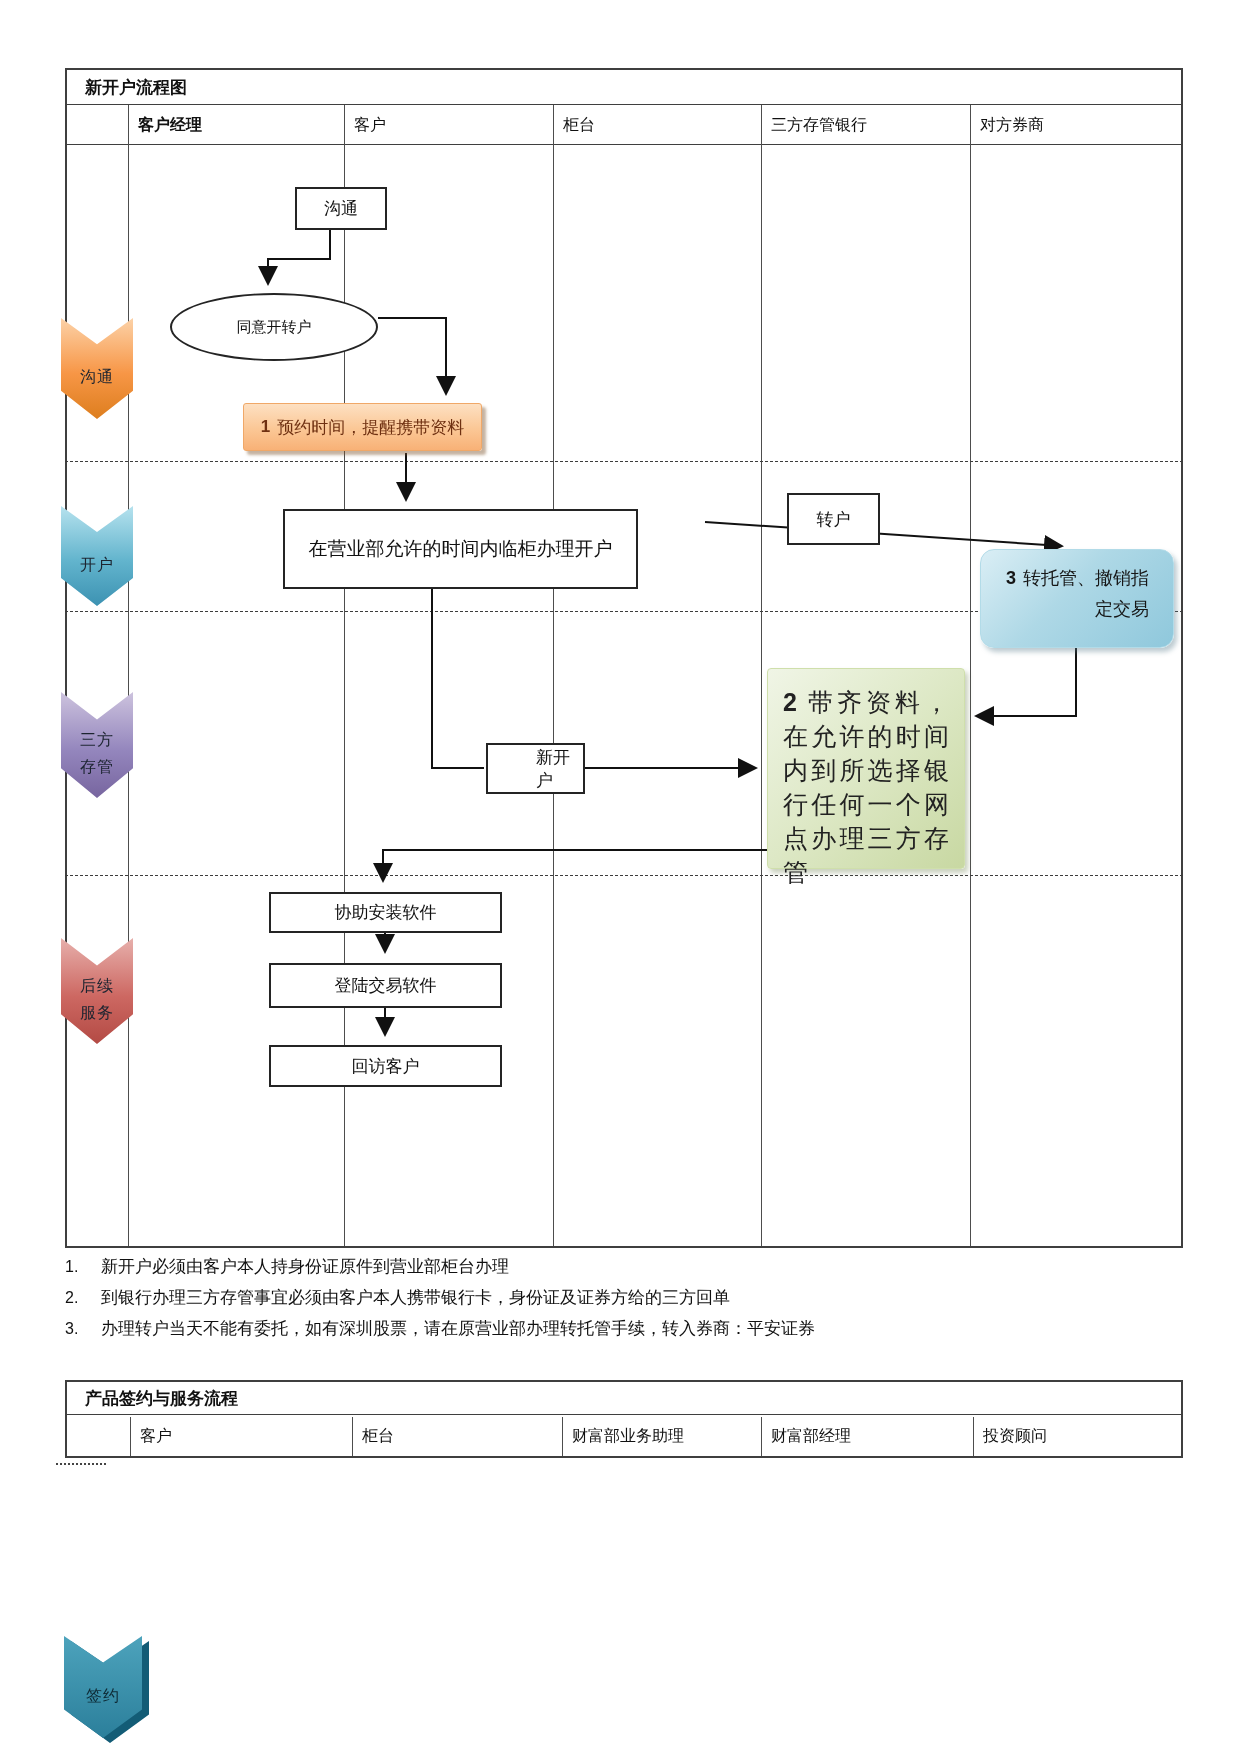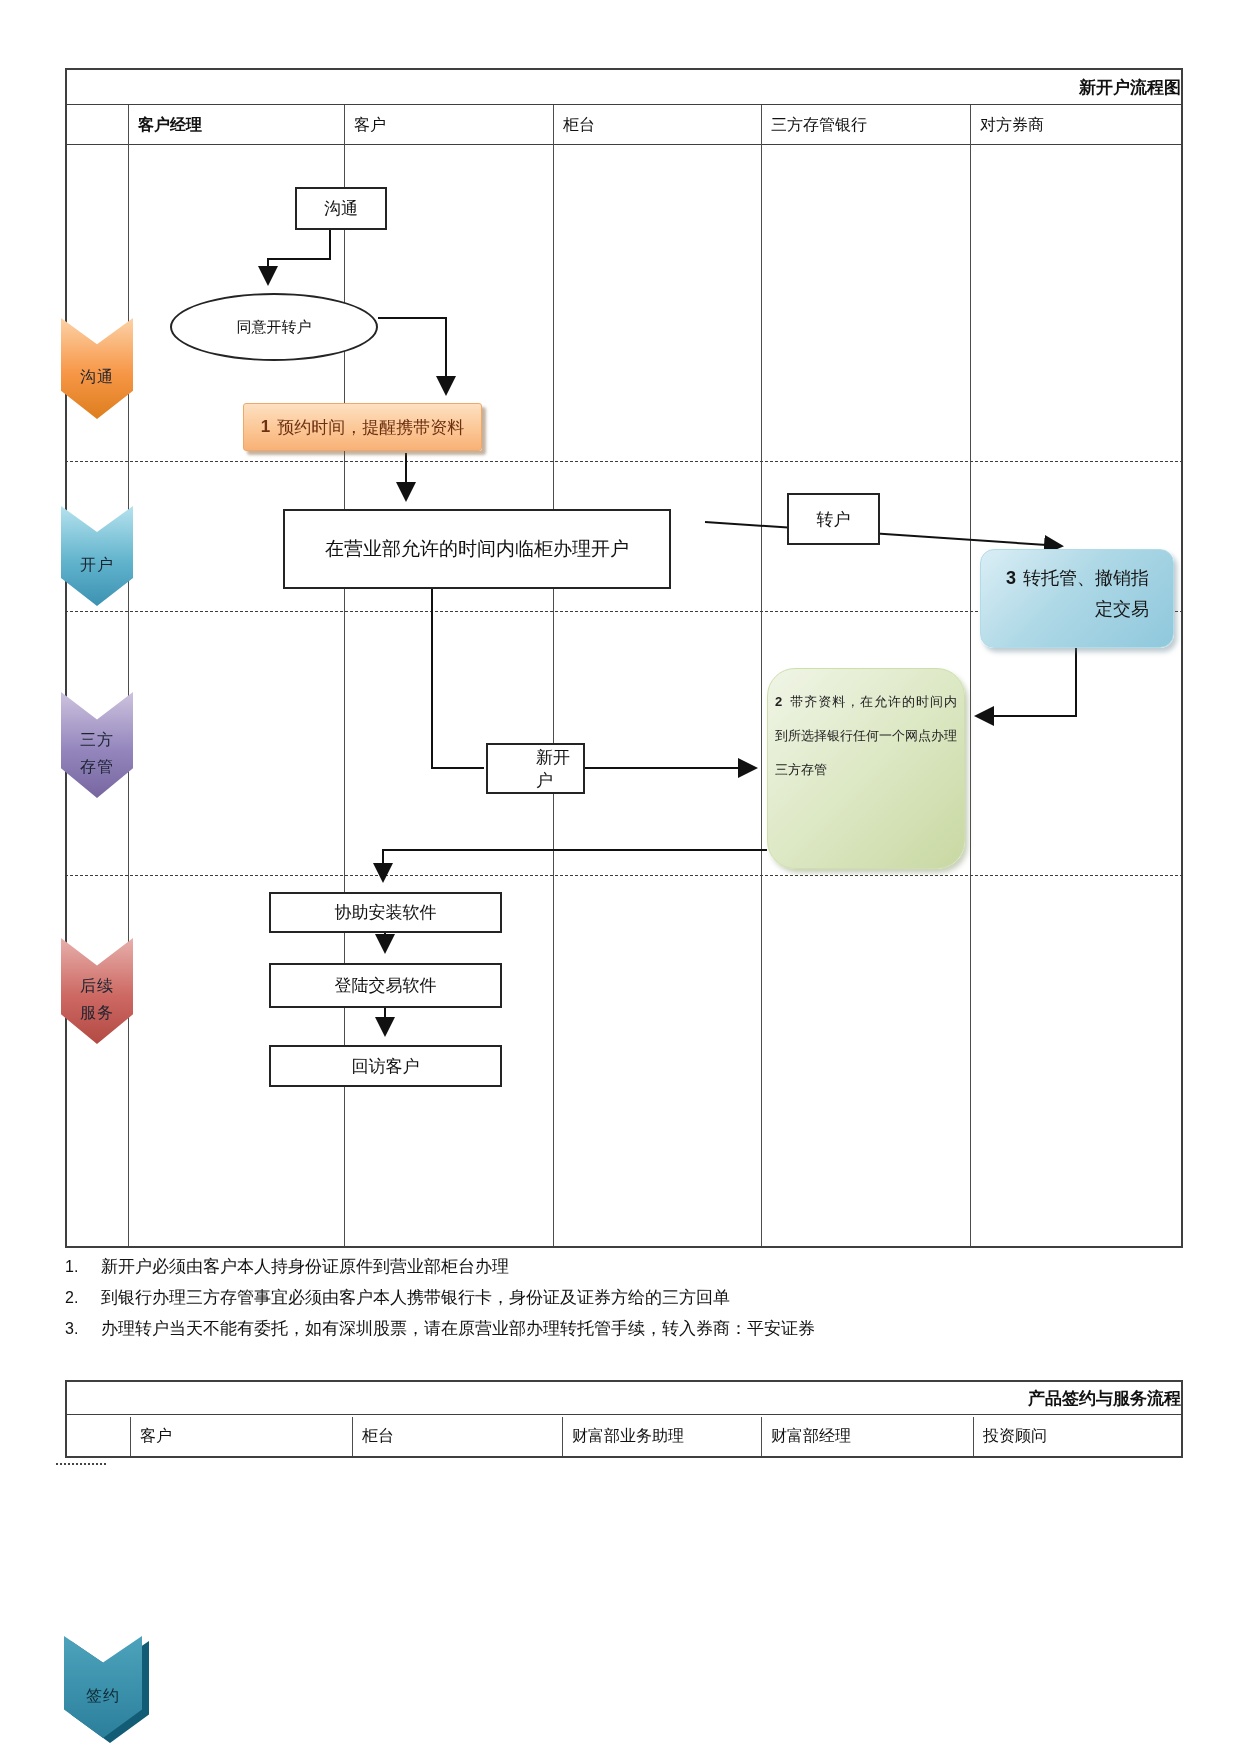--- a/index.html
+++ b/index.html
@@ -2,39 +2,39 @@
 <html><head>
 <meta charset="utf-8">
 <style>
   html,body{margin:0;padding:0;background:#fff;}
   #page{position:relative;width:1240px;height:1753px;background:#fff;
         font-family:"Liberation Serif","DejaVu Serif",serif;color:#111;overflow:hidden;}
   .abs{position:absolute;}
   
   .t-outer{border:2px solid #3f3f3f;box-sizing:border-box;background:transparent;}
   .t-row{box-sizing:border-box;border-bottom:1.5px solid #3f3f3f;}
-  .t-title{font-weight:bold;font-size:17px;padding-left:9px;display:flex;align-items:center;justify-content:flex-end;}
+  .t-title{font-weight:bold;font-size:17px;padding-left:18px;display:flex;align-items:center;}
   .vline{width:1px;background:#4d4d4d;}
   .hcell{font-size:16px;display:flex;align-items:center;}
   .dash{border-top:1.5px dashed #3c3c3c;height:0;}
   
   .fbox{background:#fff;border:2px solid #242424;box-sizing:border-box;
         display:flex;align-items:center;justify-content:center;font-size:17px;z-index:3;}
   .ellipse{border-radius:50%;font-size:15px;}
   .num{font-family:"Liberation Sans","DejaVu Sans",sans-serif;font-weight:700;margin-right:7px;}
   .obox{background:linear-gradient(180deg,#fde0c2 0%,#fbc795 55%,#f8b176 100%);
         border:1px solid #f0a868;border-radius:3px;box-shadow:4px 4px 3px rgba(125,85,45,.45);
         color:#6f3011;display:flex;align-items:center;justify-content:center;
         font-size:17px;box-sizing:border-box;z-index:3;}
   .bluebox{background:linear-gradient(135deg,#daeef5 0%,#aed8e6 45%,#8fc8dc 100%);
         border:1px solid #b2dbe8;border-radius:14px;box-shadow:3px 4px 5px rgba(90,125,140,.4);
         box-sizing:border-box;padding:13px 24px;font-size:18px;line-height:31px;z-index:3;color:#161616;}
   .greenbox{background:linear-gradient(135deg,#f0f5e6 0%,#dde8c5 50%,#c8d8a2 100%);
-        border:1px solid #cfdfab;border-radius:28px;box-shadow:3px 4px 5px rgba(115,135,85,.38);
-        box-sizing:border-box;padding:16px 7px;font-size:13px;line-height:34px;
+        border:1px solid #cfdfab;border-radius:4px;box-shadow:3px 4px 5px rgba(115,135,85,.38);
+        box-sizing:border-box;padding:16px 15px;font-size:25px;line-height:34px;
         text-align:justify;z-index:3;color:#222;}
   
   .chev{clip-path:polygon(0 0,50% 26%,100% 0,100% 72%,50% 100%,0 72%);
         display:flex;flex-direction:column;align-items:center;justify-content:center;
         padding-top:16px;box-sizing:border-box;font-size:16px;color:#1c2430;z-index:3;
         letter-spacing:1px;line-height:27px;}
   .chev-orange{background:linear-gradient(180deg,#fcd2a8 0%,#f79646 55%,#dd7e1e 100%);}
   .chev-cyan{background:linear-gradient(180deg,#b6e2ee 0%,#62b4cd 55%,#3c92b2 100%);}
   .chev-purple{background:linear-gradient(180deg,#cdc3de 0%,#9486bd 55%,#77659f 100%);}
   .chev-red{background:linear-gradient(180deg,#e7b0ac 0%,#cd6862 55%,#b34a44 100%);}
@@ -124,21 +124,21 @@
 
   <div class="abs fbox ellipse" style="left:170px;top:293px;width:208px;height:68px;">
     <span>同意开转户</span>
   </div>
 
   <div class="abs obox" style="left:243px;top:403px;width:239px;height:48px;">
     <span class="num">1</span>
     <span>预约时间，提醒携带资料</span>
   </div>
 
-  <div class="abs fbox" style="left:283px;top:509px;width:388px;height:80px;font-size:19px;">
+  <div class="abs fbox" style="left:283px;top:509px;width:355px;height:80px;font-size:19px;">
     <span>在营业部允许的时间内临柜办理开户</span>
   </div>
 
   <div class="abs fbox" style="left:787px;top:493px;width:93px;height:52px;">
     <span>转户</span>
   </div>
 
   <div class="abs bluebox" style="left:980px;top:549px;width:194px;height:99px;text-align:right;">
     <span class="num">3</span><span>转托管、撤销指定交易</span>
   </div>

